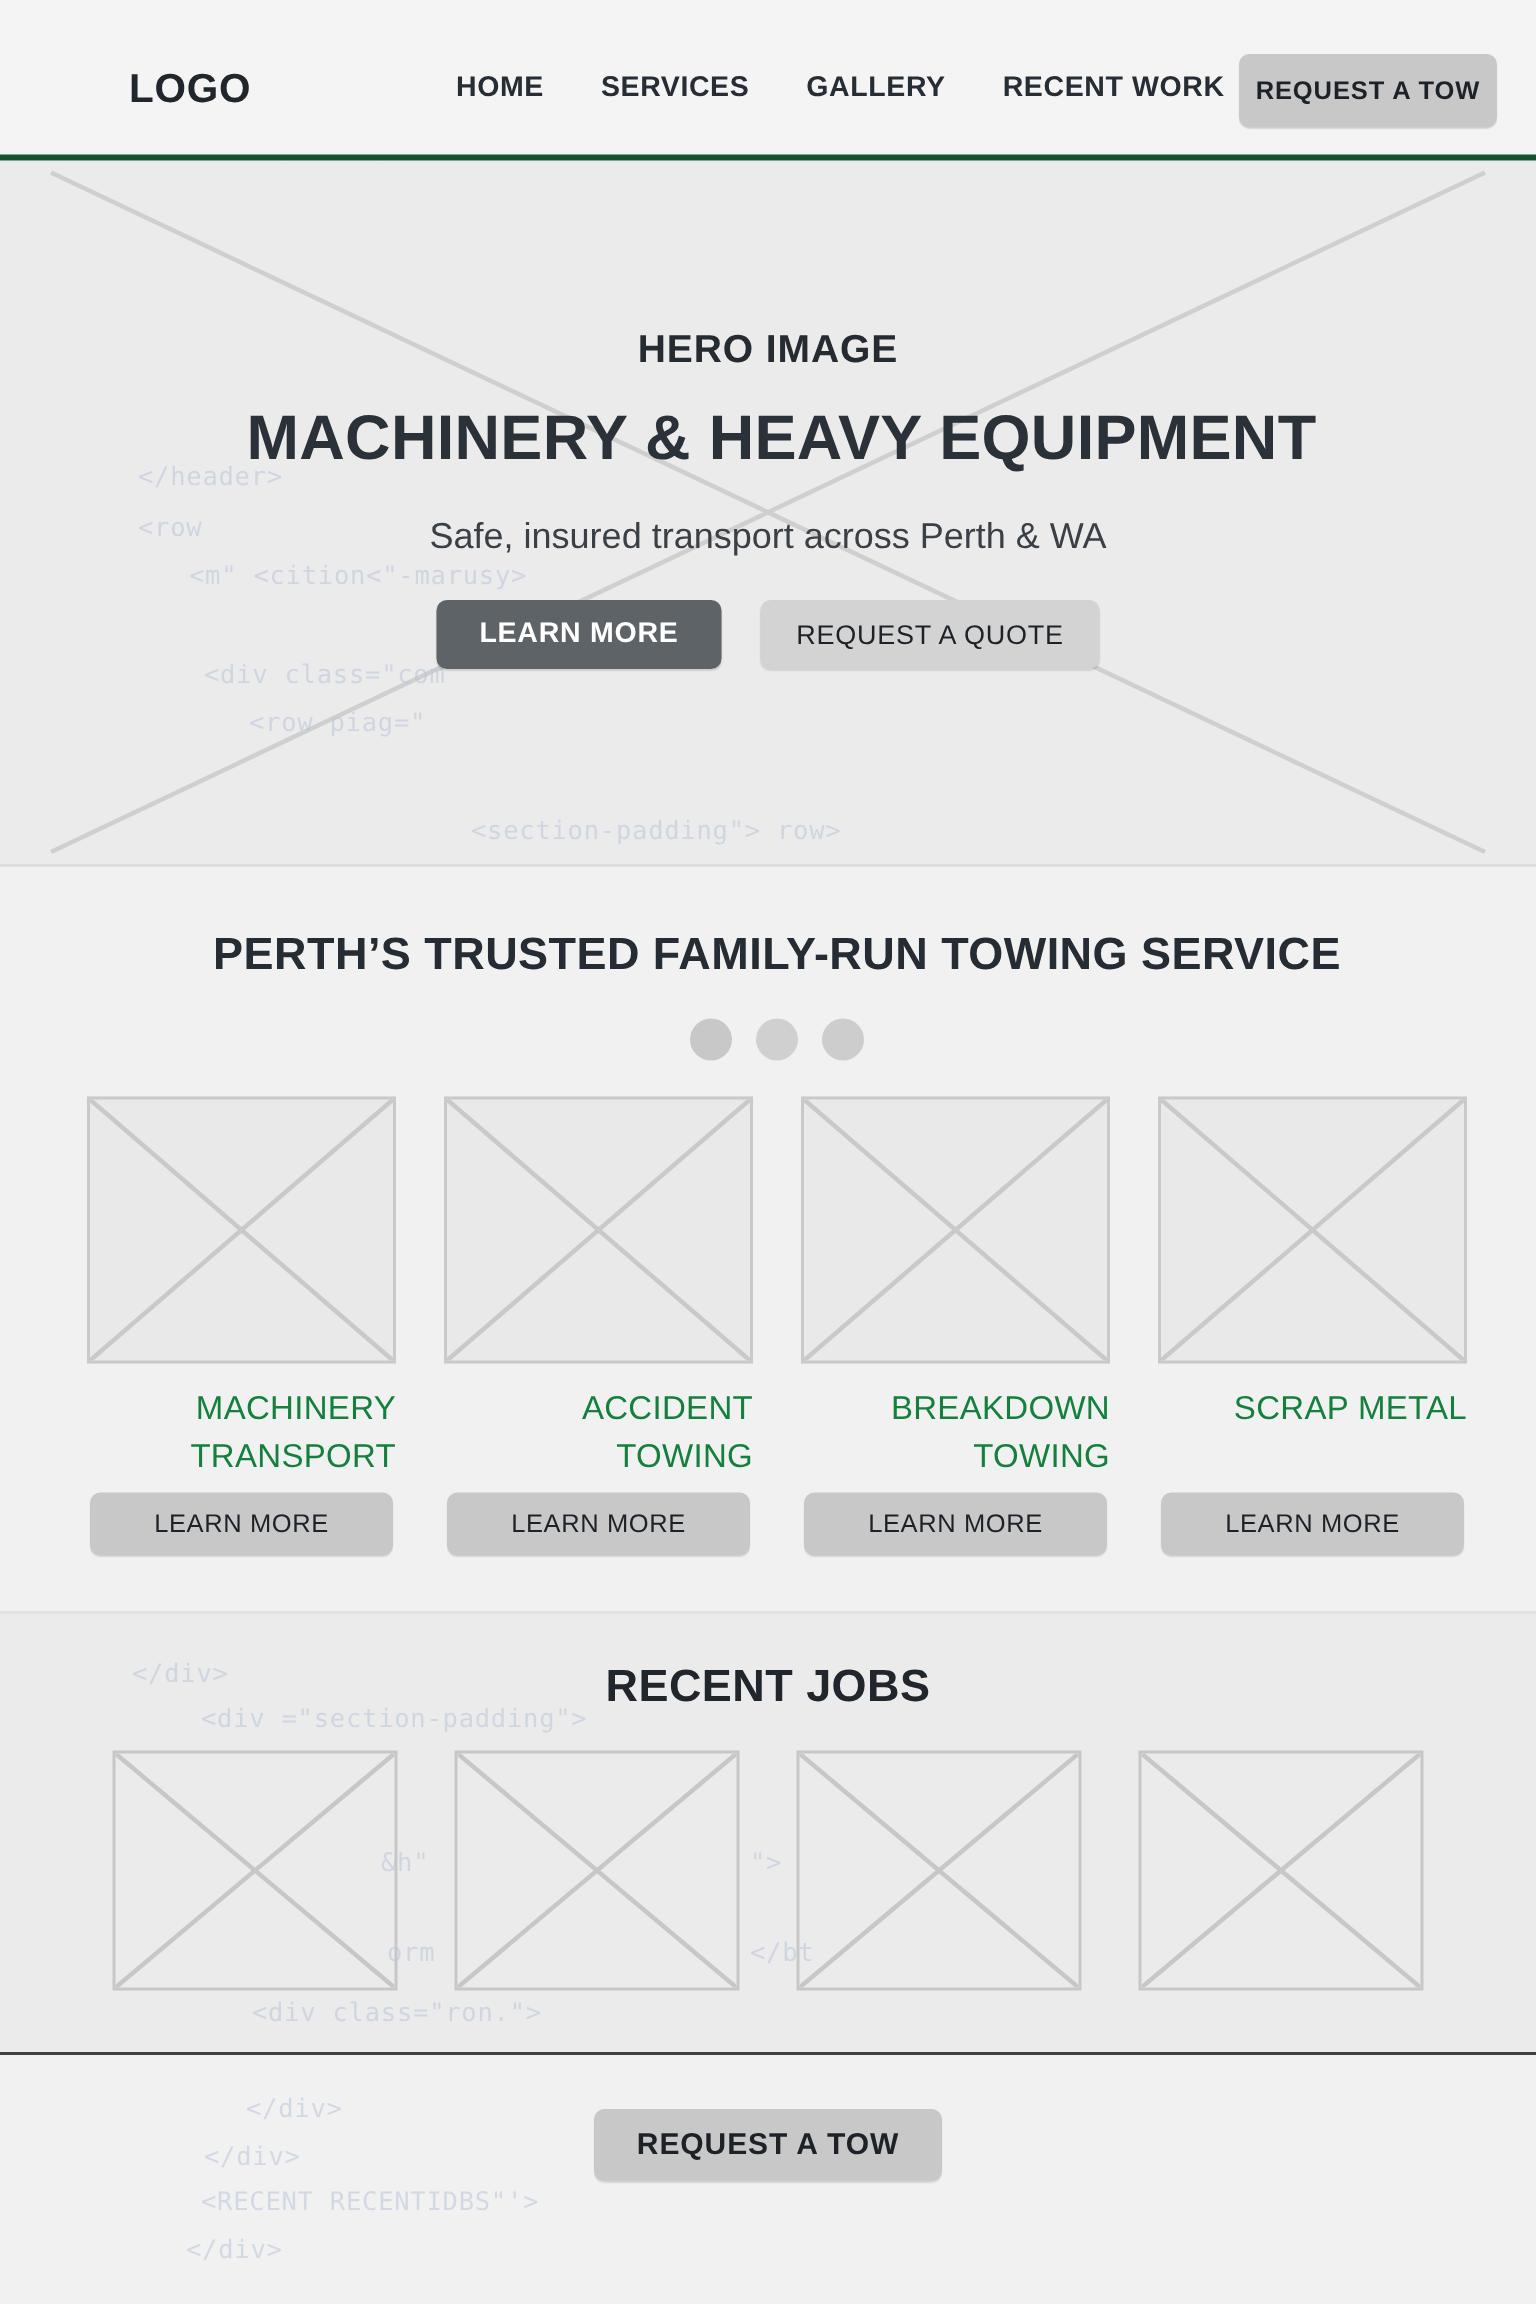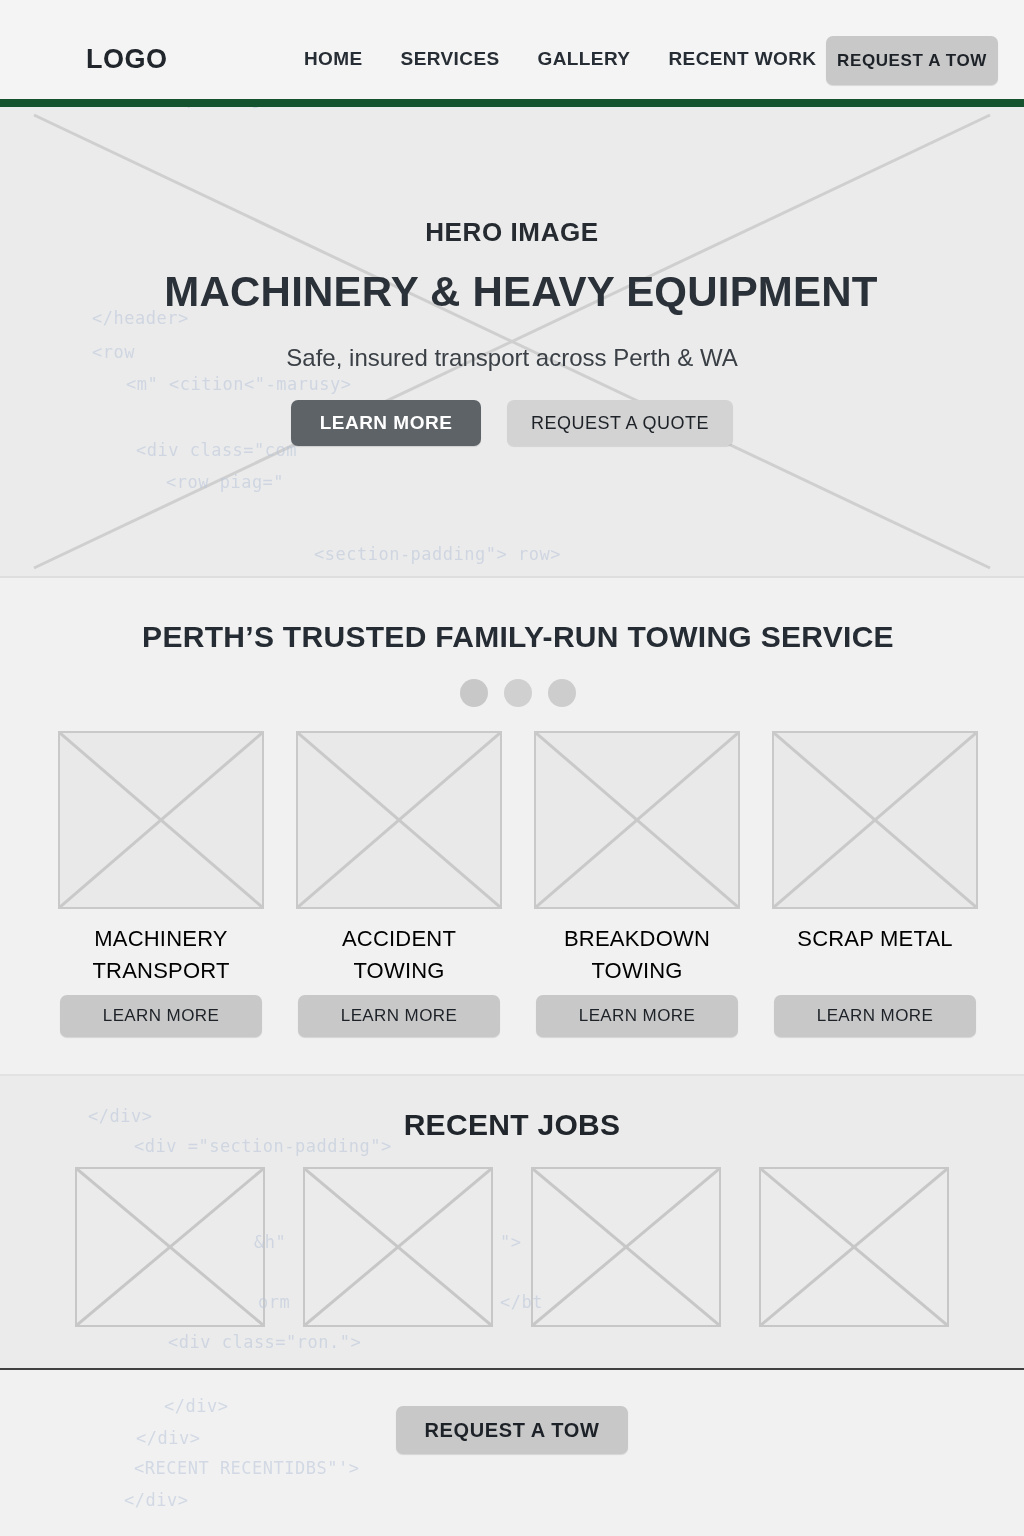--- a/index.html
+++ b/index.html
@@ -33,21 +33,21 @@
     letter-spacing: 0.5px;
   }
 
   
   .header {
     position: absolute;
     left: 0; top: 0;
     width: 1024px;
     height: 107px;
     background: #f4f4f4;
-    border-bottom: 8px solid #14532d;
+    border-bottom: 4px solid #14532d;
     box-sizing: border-box;
     z-index: 10;
   }
   .logo {
     position: absolute;
     left: 86px; top: 44px;
     font-size: 27px;
     font-weight: 700;
     letter-spacing: 0.5px;
     color: #20262c;
@@ -213,22 +213,23 @@
     box-sizing: border-box;
     position: relative;
   }
   .thumb svg { display: block; }
   .card-title {
     margin-top: 14px;
     font-size: 22px;
     font-weight: 400;
     line-height: 1.45;
     letter-spacing: 0.2px;
-    color: #000000;
+    color: #15803d;
     min-height: 64px;
+    text-align: right;
   }
   .card-btn {
     margin-top: 8px;
     width: 202px; height: 42px;
     font-size: 17px;
     font-weight: 400;
     letter-spacing: 0.4px;
   }
 
   

